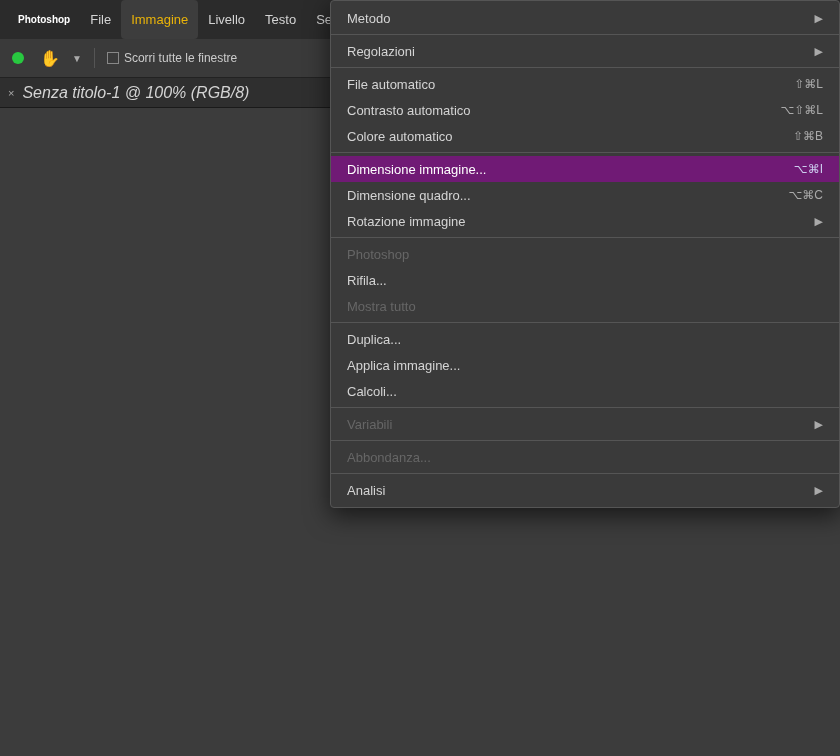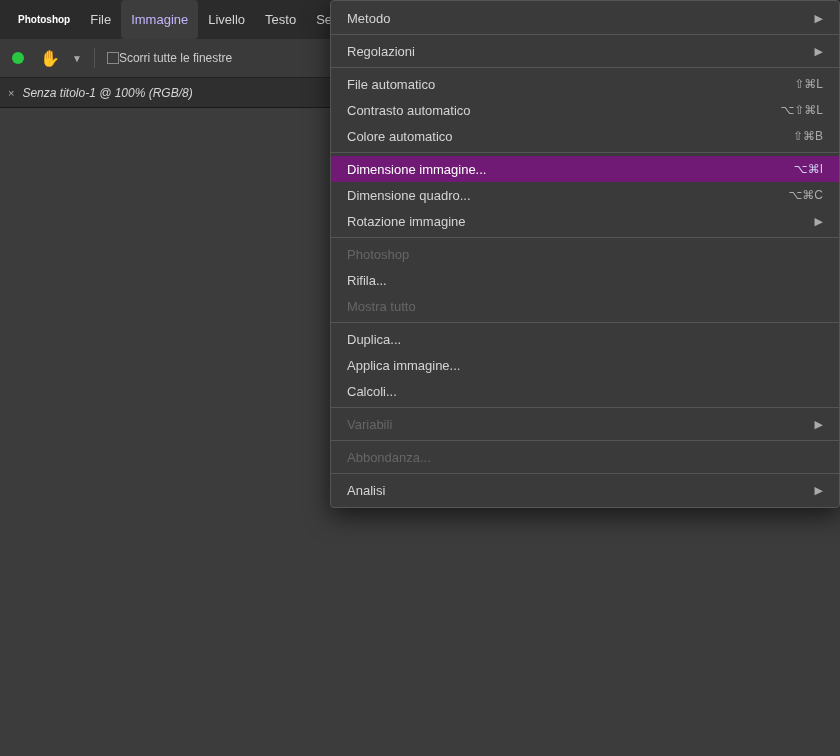--- a/index.html
+++ b/index.html
@@ -35,21 +35,21 @@
       color: #d4d4d4;
       cursor: pointer;
       border-radius: 4px;
       font-size: 13px;
       height: 100%;
       display: flex;
       align-items: center;
     }
     .menubar-item.immagine-active {
       background: #3d3d3d;
-      color: #c4b5fd;
+      color: #eab308;
     }
 
     
     .toolbar {
       background: #3a3a3a;
       height: 39px;
       display: flex;
       align-items: center;
       padding: 0 12px;
       gap: 8px;
@@ -65,20 +65,21 @@
       font-size: 16px;
       cursor: pointer;
     }
     .toolbar-arrow {
       color: #aaa;
       font-size: 10px;
     }
     .toolbar-scroll-label {
       display: flex;
       align-items: center;
+      gap: 5px;
       color: #ccc;
       font-size: 12px;
     }
     .toolbar-checkbox {
       width: 12px;
       height: 12px;
       border: 1px solid #888;
       background: transparent;
     }
 
@@ -93,21 +94,21 @@
       border-bottom: 1px solid #1a1a1a;
     }
     .tab-close {
       color: #aaa;
       margin-right: 4px;
       font-size: 11px;
       cursor: pointer;
     }
     .tab-label {
       color: #d4d4d4;
-      font-size: 12px;
+      font-size: 16px;
       font-style: italic;
     }
 
     
     .canvas-area {
       background: #3c3c3c;
       flex: 1;
       height: calc(756px - 39px - 39px - 30px);
     }
 

